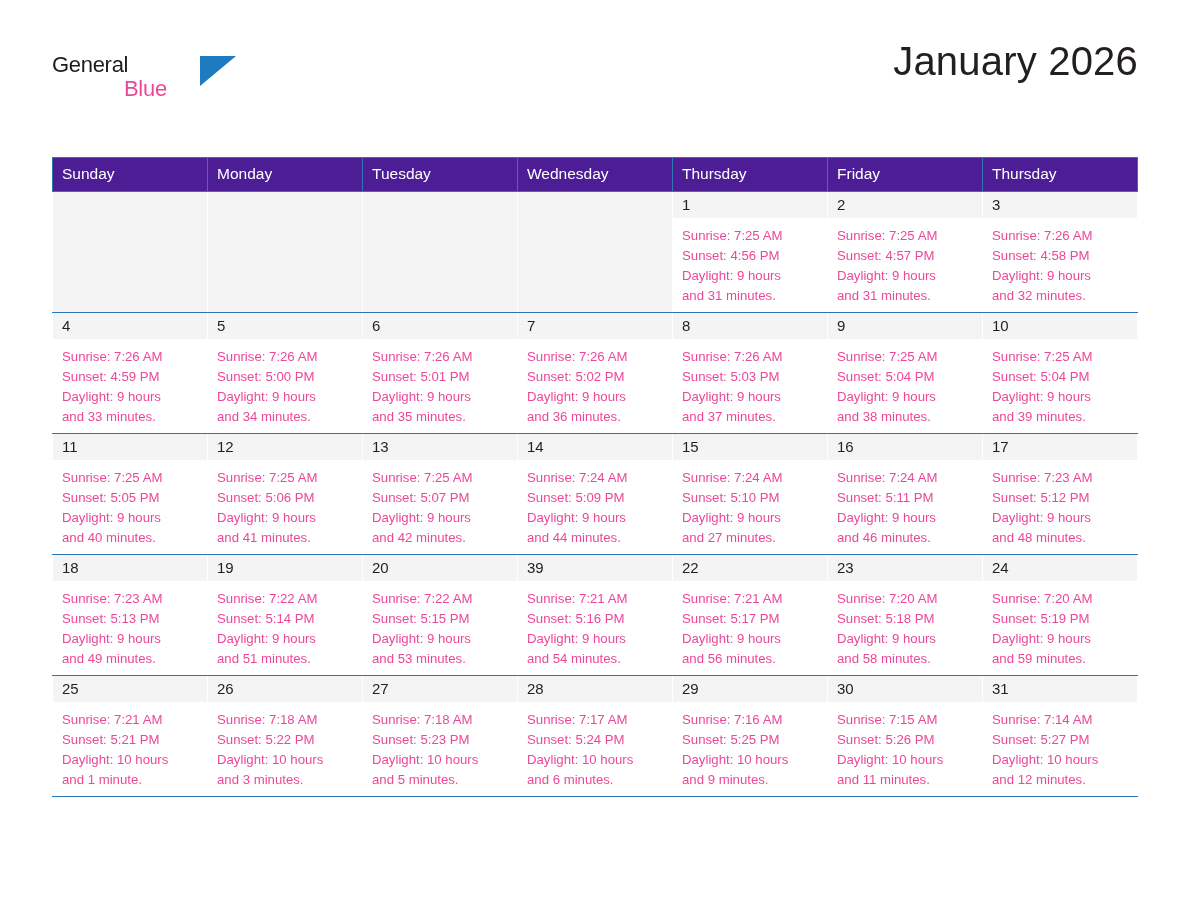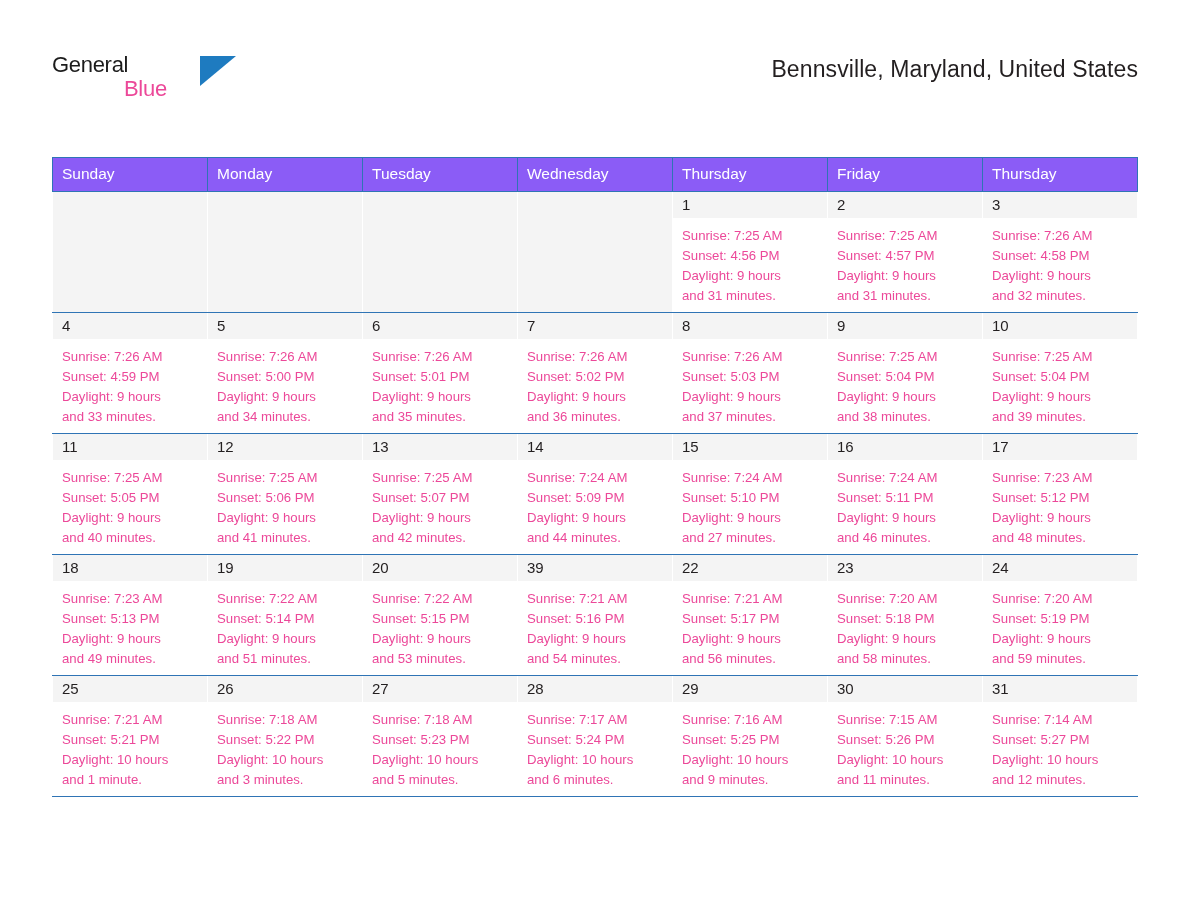--- a/index.html
+++ b/index.html
@@ -72,21 +72,21 @@
     margin-top: 16px;
     letter-spacing: 0.1px;
   }
   table.calendar {
     border-collapse: collapse;
     width: 1086px;
     margin-top: 21px;
     table-layout: fixed;
   }
   table.calendar th {
-    background: #8b5cf6;
+    background: #4c1d95;
     color: #ffffff;
     font-weight: normal;
     font-size: 15.5px;
     text-align: left;
     padding: 7px 0 8px 9px;
     border: 1px solid #2f74b5;
   }
   table.calendar td {
     vertical-align: top;
     border-left: 1px solid #ffffff;
@@ -124,21 +124,21 @@
 
 <div class="page">
 
   <div class="header">
     <div class="logo">
       <span class="logo-general">General</span>
       <span class="logo-tri"></span>
       <span class="logo-blue">Blue</span>
     </div>
     <div class="title-block">
-      <div class="location">Bennsville, Maryland, United States</div>
+      <h1 class="month-title">January 2026</h1>
     </div>
   </div>
 
   <table class="calendar">
     <thead>
       <tr>
         <th>Sunday</th>
         <th>Monday</th>
         <th>Tuesday</th>
         <th>Wednesday</th>

